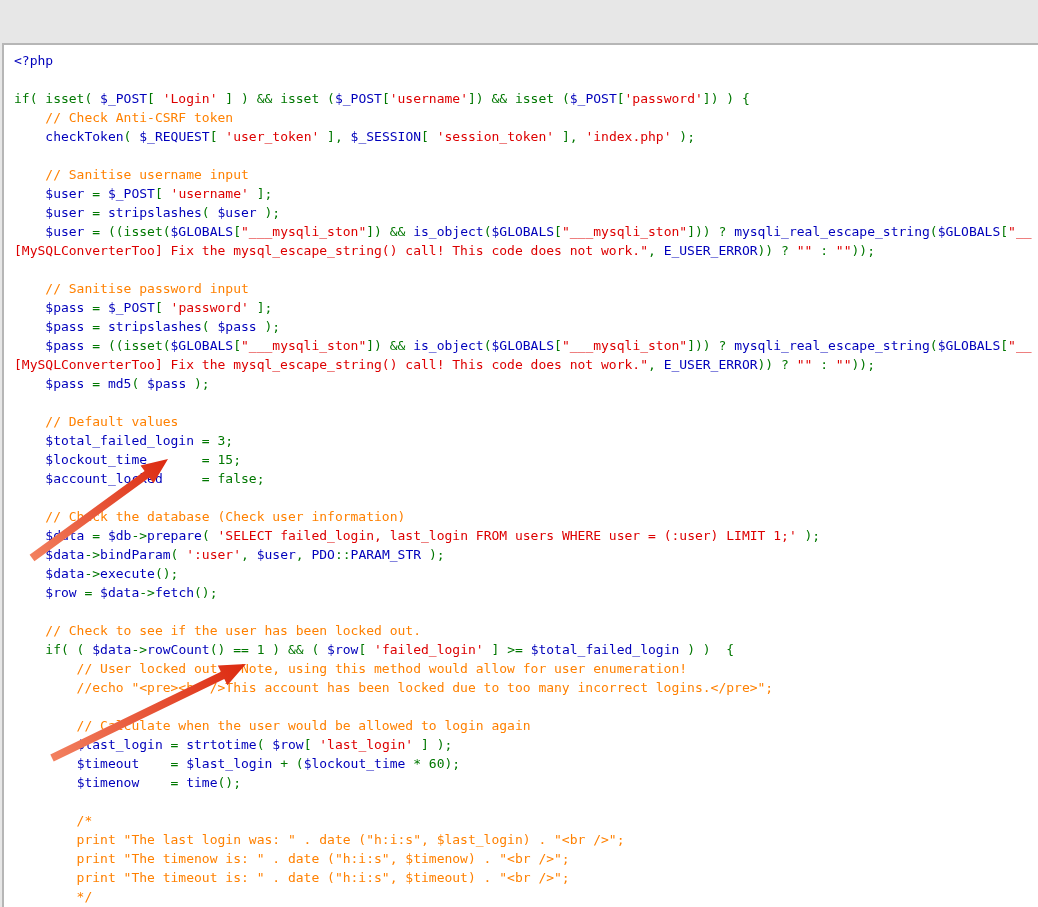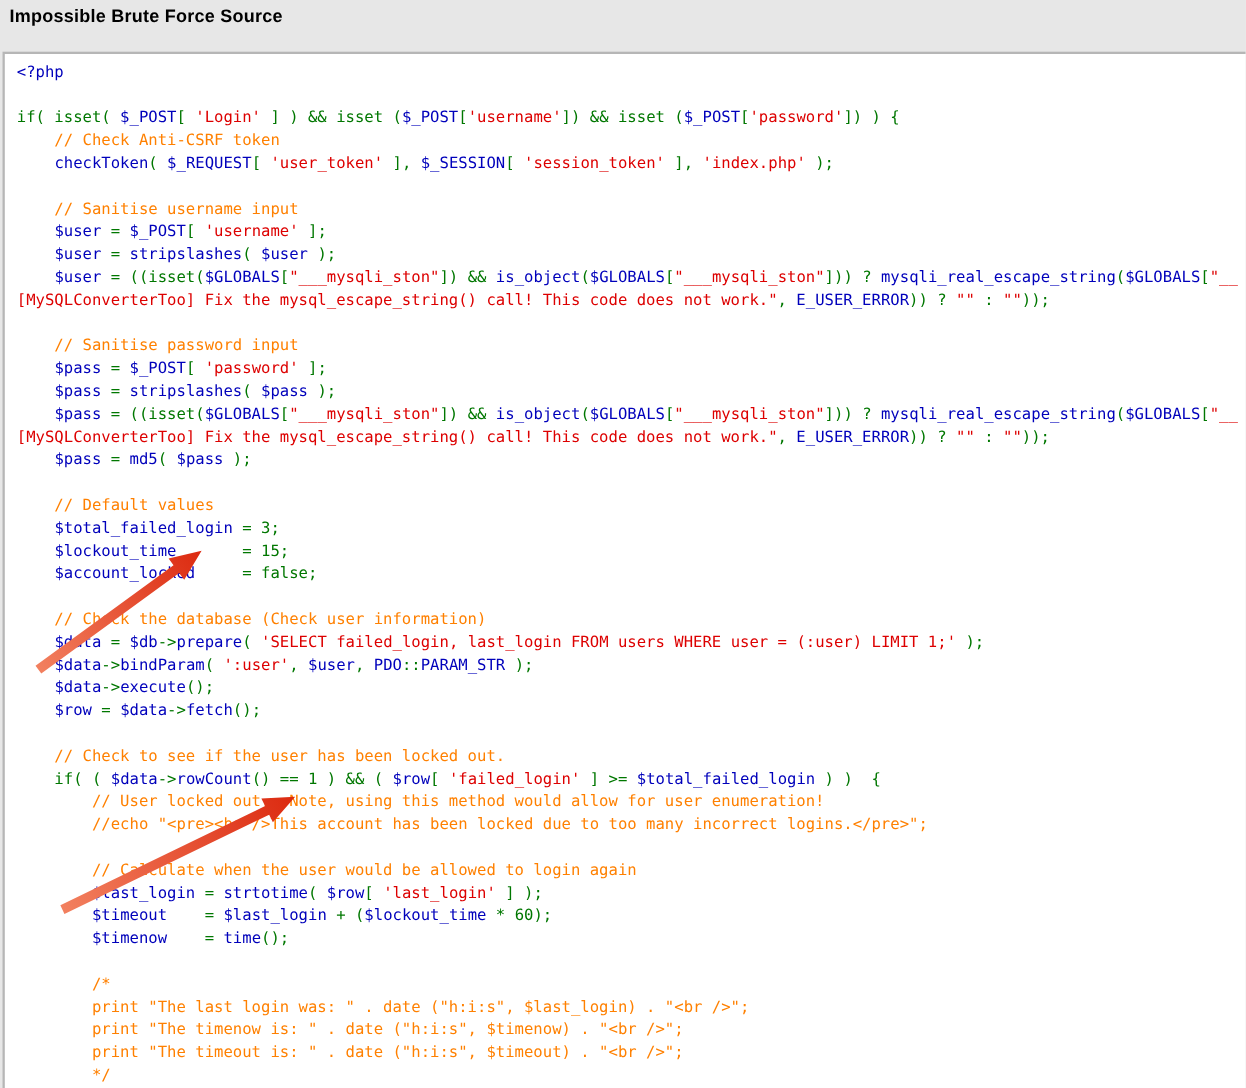--- a/index.html
+++ b/index.html
@@ -60,23 +60,20 @@
     width: 1038px;
     height: 907px;
     pointer-events: none;
   }
 </style>
 </head>
 <body>
 
 <div class="page">
 
-  <div class="page-header">
-    <div class="page-title">Impossible Brute Force Source</div>
-  </div>
 
   <div class="code-panel">
     <pre class="source-code"><div class="code-line"><span style="color: rgb(0, 0, 187);">&lt;?php</span></div><div class="code-line"> </div><div class="code-line"><span style="color: rgb(0, 119, 0);">if( isset( </span><span style="color: rgb(0, 0, 187);">$_POST</span><span style="color: rgb(0, 119, 0);">[ </span><span style="color: rgb(221, 0, 0);">'Login'</span><span style="color: rgb(0, 119, 0);"> ] ) &amp;&amp; isset (</span><span style="color: rgb(0, 0, 187);">$_POST</span><span style="color: rgb(0, 119, 0);">[</span><span style="color: rgb(221, 0, 0);">'username'</span><span style="color: rgb(0, 119, 0);">]) &amp;&amp; isset (</span><span style="color: rgb(0, 0, 187);">$_POST</span><span style="color: rgb(0, 119, 0);">[</span><span style="color: rgb(221, 0, 0);">'password'</span><span style="color: rgb(0, 119, 0);">]) ) {</span></div><div class="code-line"><span style="color: rgb(255, 128, 0);">    // Check Anti-CSRF token</span></div><div class="code-line"><span style="color: rgb(0, 119, 0);">    </span><span style="color: rgb(0, 0, 187);">checkToken</span><span style="color: rgb(0, 119, 0);">( </span><span style="color: rgb(0, 0, 187);">$_REQUEST</span><span style="color: rgb(0, 119, 0);">[ </span><span style="color: rgb(221, 0, 0);">'user_token'</span><span style="color: rgb(0, 119, 0);"> ], </span><span style="color: rgb(0, 0, 187);">$_SESSION</span><span style="color: rgb(0, 119, 0);">[ </span><span style="color: rgb(221, 0, 0);">'session_token'</span><span style="color: rgb(0, 119, 0);"> ], </span><span style="color: rgb(221, 0, 0);">'index.php'</span><span style="color: rgb(0, 119, 0);"> );</span></div><div class="code-line"> </div><div class="code-line"><span style="color: rgb(255, 128, 0);">    // Sanitise username input</span></div><div class="code-line"><span style="color: rgb(0, 119, 0);">    </span><span style="color: rgb(0, 0, 187);">$user</span><span style="color: rgb(0, 119, 0);"> = </span><span style="color: rgb(0, 0, 187);">$_POST</span><span style="color: rgb(0, 119, 0);">[ </span><span style="color: rgb(221, 0, 0);">'username'</span><span style="color: rgb(0, 119, 0);"> ];</span></div><div class="code-line"><span style="color: rgb(0, 119, 0);">    </span><span style="color: rgb(0, 0, 187);">$user</span><span style="color: rgb(0, 119, 0);"> = </span><span style="color: rgb(0, 0, 187);">stripslashes</span><span style="color: rgb(0, 119, 0);">( </span><span style="color: rgb(0, 0, 187);">$user</span><span style="color: rgb(0, 119, 0);"> );</span></div><div class="code-line"><span style="color: rgb(0, 119, 0);">    </span><span style="color: rgb(0, 0, 187);">$user</span><span style="color: rgb(0, 119, 0);"> = ((isset(</span><span style="color: rgb(0, 0, 187);">$GLOBALS</span><span style="color: rgb(0, 119, 0);">[</span><span style="color: rgb(221, 0, 0);">"___mysqli_ston"</span><span style="color: rgb(0, 119, 0);">]) &amp;&amp; </span><span style="color: rgb(0, 0, 187);">is_object</span><span style="color: rgb(0, 119, 0);">(</span><span style="color: rgb(0, 0, 187);">$GLOBALS</span><span style="color: rgb(0, 119, 0);">[</span><span style="color: rgb(221, 0, 0);">"___mysqli_ston"</span><span style="color: rgb(0, 119, 0);">])) ? </span><span style="color: rgb(0, 0, 187);">mysqli_real_escape_string</span><span style="color: rgb(0, 119, 0);">(</span><span style="color: rgb(0, 0, 187);">$GLOBALS</span><span style="color: rgb(0, 119, 0);">[</span><span style="color: rgb(221, 0, 0);">"__</span></div><div class="code-line"><span style="color: rgb(221, 0, 0);">[MySQLConverterToo] Fix the mysql_escape_string() call! This code does not work."</span><span style="color: rgb(0, 119, 0);">, </span><span style="color: rgb(0, 0, 187);">E_USER_ERROR</span><span style="color: rgb(0, 119, 0);">)) ? </span><span style="color: rgb(221, 0, 0);">""</span><span style="color: rgb(0, 119, 0);"> : </span><span style="color: rgb(221, 0, 0);">""</span><span style="color: rgb(0, 119, 0);">));</span></div><div class="code-line"> </div><div class="code-line"><span style="color: rgb(255, 128, 0);">    // Sanitise password input</span></div><div class="code-line"><span style="color: rgb(0, 119, 0);">    </span><span style="color: rgb(0, 0, 187);">$pass</span><span style="color: rgb(0, 119, 0);"> = </span><span style="color: rgb(0, 0, 187);">$_POST</span><span style="color: rgb(0, 119, 0);">[ </span><span style="color: rgb(221, 0, 0);">'password'</span><span style="color: rgb(0, 119, 0);"> ];</span></div><div class="code-line"><span style="color: rgb(0, 119, 0);">    </span><span style="color: rgb(0, 0, 187);">$pass</span><span style="color: rgb(0, 119, 0);"> = </span><span style="color: rgb(0, 0, 187);">stripslashes</span><span style="color: rgb(0, 119, 0);">( </span><span style="color: rgb(0, 0, 187);">$pass</span><span style="color: rgb(0, 119, 0);"> );</span></div><div class="code-line"><span style="color: rgb(0, 119, 0);">    </span><span style="color: rgb(0, 0, 187);">$pass</span><span style="color: rgb(0, 119, 0);"> = ((isset(</span><span style="color: rgb(0, 0, 187);">$GLOBALS</span><span style="color: rgb(0, 119, 0);">[</span><span style="color: rgb(221, 0, 0);">"___mysqli_ston"</span><span style="color: rgb(0, 119, 0);">]) &amp;&amp; </span><span style="color: rgb(0, 0, 187);">is_object</span><span style="color: rgb(0, 119, 0);">(</span><span style="color: rgb(0, 0, 187);">$GLOBALS</span><span style="color: rgb(0, 119, 0);">[</span><span style="color: rgb(221, 0, 0);">"___mysqli_ston"</span><span style="color: rgb(0, 119, 0);">])) ? </span><span style="color: rgb(0, 0, 187);">mysqli_real_escape_string</span><span style="color: rgb(0, 119, 0);">(</span><span style="color: rgb(0, 0, 187);">$GLOBALS</span><span style="color: rgb(0, 119, 0);">[</span><span style="color: rgb(221, 0, 0);">"__</span></div><div class="code-line"><span style="color: rgb(221, 0, 0);">[MySQLConverterToo] Fix the mysql_escape_string() call! This code does not work."</span><span style="color: rgb(0, 119, 0);">, </span><span style="color: rgb(0, 0, 187);">E_USER_ERROR</span><span style="color: rgb(0, 119, 0);">)) ? </span><span style="color: rgb(221, 0, 0);">""</span><span style="color: rgb(0, 119, 0);"> : </span><span style="color: rgb(221, 0, 0);">""</span><span style="color: rgb(0, 119, 0);">));</span></div><div class="code-line"><span style="color: rgb(0, 119, 0);">    </span><span style="color: rgb(0, 0, 187);">$pass</span><span style="color: rgb(0, 119, 0);"> = </span><span style="color: rgb(0, 0, 187);">md5</span><span style="color: rgb(0, 119, 0);">( </span><span style="color: rgb(0, 0, 187);">$pass</span><span style="color: rgb(0, 119, 0);"> );</span></div><div class="code-line"> </div><div class="code-line"><span style="color: rgb(255, 128, 0);">    // Default values</span></div><div class="code-line"><span style="color: rgb(0, 119, 0);">    </span><span style="color: rgb(0, 0, 187);">$total_failed_login</span><span style="color: rgb(0, 119, 0);"> = 3;</span></div><div class="code-line"><span style="color: rgb(0, 119, 0);">    </span><span style="color: rgb(0, 0, 187);">$lockout_time</span><span style="color: rgb(0, 119, 0);">       = 15;</span></div><div class="code-line"><span style="color: rgb(0, 119, 0);">    </span><span style="color: rgb(0, 0, 187);">$account_locked</span><span style="color: rgb(0, 119, 0);">     = false;</span></div><div class="code-line"> </div><div class="code-line"><span style="color: rgb(255, 128, 0);">    // Check the database (Check user information)</span></div><div class="code-line"><span style="color: rgb(0, 119, 0);">    </span><span style="color: rgb(0, 0, 187);">$data</span><span style="color: rgb(0, 119, 0);"> = </span><span style="color: rgb(0, 0, 187);">$db</span><span style="color: rgb(0, 119, 0);">-&gt;</span><span style="color: rgb(0, 0, 187);">prepare</span><span style="color: rgb(0, 119, 0);">( </span><span style="color: rgb(221, 0, 0);">'SELECT failed_login, last_login FROM users WHERE user = (:user) LIMIT 1;'</span><span style="color: rgb(0, 119, 0);"> );</span></div><div class="code-line"><span style="color: rgb(0, 119, 0);">    </span><span style="color: rgb(0, 0, 187);">$data</span><span style="color: rgb(0, 119, 0);">-&gt;</span><span style="color: rgb(0, 0, 187);">bindParam</span><span style="color: rgb(0, 119, 0);">( </span><span style="color: rgb(221, 0, 0);">':user'</span><span style="color: rgb(0, 119, 0);">, </span><span style="color: rgb(0, 0, 187);">$user</span><span style="color: rgb(0, 119, 0);">, </span><span style="color: rgb(0, 0, 187);">PDO</span><span style="color: rgb(0, 119, 0);">::</span><span style="color: rgb(0, 0, 187);">PARAM_STR</span><span style="color: rgb(0, 119, 0);"> );</span></div><div class="code-line"><span style="color: rgb(0, 119, 0);">    </span><span style="color: rgb(0, 0, 187);">$data</span><span style="color: rgb(0, 119, 0);">-&gt;</span><span style="color: rgb(0, 0, 187);">execute</span><span style="color: rgb(0, 119, 0);">();</span></div><div class="code-line"><span style="color: rgb(0, 119, 0);">    </span><span style="color: rgb(0, 0, 187);">$row</span><span style="color: rgb(0, 119, 0);"> = </span><span style="color: rgb(0, 0, 187);">$data</span><span style="color: rgb(0, 119, 0);">-&gt;</span><span style="color: rgb(0, 0, 187);">fetch</span><span style="color: rgb(0, 119, 0);">();</span></div><div class="code-line"> </div><div class="code-line"><span style="color: rgb(255, 128, 0);">    // Check to see if the user has been locked out.</span></div><div class="code-line"><span style="color: rgb(0, 119, 0);">    if( ( </span><span style="color: rgb(0, 0, 187);">$data</span><span style="color: rgb(0, 119, 0);">-&gt;</span><span style="color: rgb(0, 0, 187);">rowCount</span><span style="color: rgb(0, 119, 0);">() == 1 ) &amp;&amp; ( </span><span style="color: rgb(0, 0, 187);">$row</span><span style="color: rgb(0, 119, 0);">[ </span><span style="color: rgb(221, 0, 0);">'failed_login'</span><span style="color: rgb(0, 119, 0);"> ] &gt;= </span><span style="color: rgb(0, 0, 187);">$total_failed_login</span><span style="color: rgb(0, 119, 0);"> ) )  {</span></div><div class="code-line"><span style="color: rgb(255, 128, 0);">        // User locked out.  Note, using this method would allow for user enumeration!</span></div><div class="code-line"><span style="color: rgb(255, 128, 0);">        //echo "&lt;pre&gt;&lt;br /&gt;This account has been locked due to too many incorrect logins.&lt;/pre&gt;";</span></div><div class="code-line"> </div><div class="code-line"><span style="color: rgb(255, 128, 0);">        // Calculate when the user would be allowed to login again</span></div><div class="code-line"><span style="color: rgb(0, 119, 0);">        </span><span style="color: rgb(0, 0, 187);">$last_login</span><span style="color: rgb(0, 119, 0);"> = </span><span style="color: rgb(0, 0, 187);">strtotime</span><span style="color: rgb(0, 119, 0);">( </span><span style="color: rgb(0, 0, 187);">$row</span><span style="color: rgb(0, 119, 0);">[ </span><span style="color: rgb(221, 0, 0);">'last_login'</span><span style="color: rgb(0, 119, 0);"> ] );</span></div><div class="code-line"><span style="color: rgb(0, 119, 0);">        </span><span style="color: rgb(0, 0, 187);">$timeout</span><span style="color: rgb(0, 119, 0);">    = </span><span style="color: rgb(0, 0, 187);">$last_login</span><span style="color: rgb(0, 119, 0);"> + (</span><span style="color: rgb(0, 0, 187);">$lockout_time</span><span style="color: rgb(0, 119, 0);"> * 60);</span></div><div class="code-line"><span style="color: rgb(0, 119, 0);">        </span><span style="color: rgb(0, 0, 187);">$timenow</span><span style="color: rgb(0, 119, 0);">    = </span><span style="color: rgb(0, 0, 187);">time</span><span style="color: rgb(0, 119, 0);">();</span></div><div class="code-line"> </div><div class="code-line"><span style="color: rgb(255, 128, 0);">        /*</span></div><div class="code-line"><span style="color: rgb(255, 128, 0);">        print "The last login was: " . date ("h:i:s", $last_login) . "&lt;br /&gt;";</span></div><div class="code-line"><span style="color: rgb(255, 128, 0);">        print "The timenow is: " . date ("h:i:s", $timenow) . "&lt;br /&gt;";</span></div><div class="code-line"><span style="color: rgb(255, 128, 0);">        print "The timeout is: " . date ("h:i:s", $timeout) . "&lt;br /&gt;";</span></div><div class="code-line"><span style="color: rgb(255, 128, 0);">        */</span></div></pre>
   </div>
 
   <svg class="arrow-layer" width="1038" height="907" viewBox="0 0 1038 907" xmlns="http://www.w3.org/2000/svg">
     <defs>
         <linearGradient id="arrow-grad-0" gradientUnits="userSpaceOnUse" x1="32" y1="558" x2="168" y2="459">
           <stop offset="0" stop-color="#f2805f"></stop>
           <stop offset="1" stop-color="#dc2a10"></stop>

